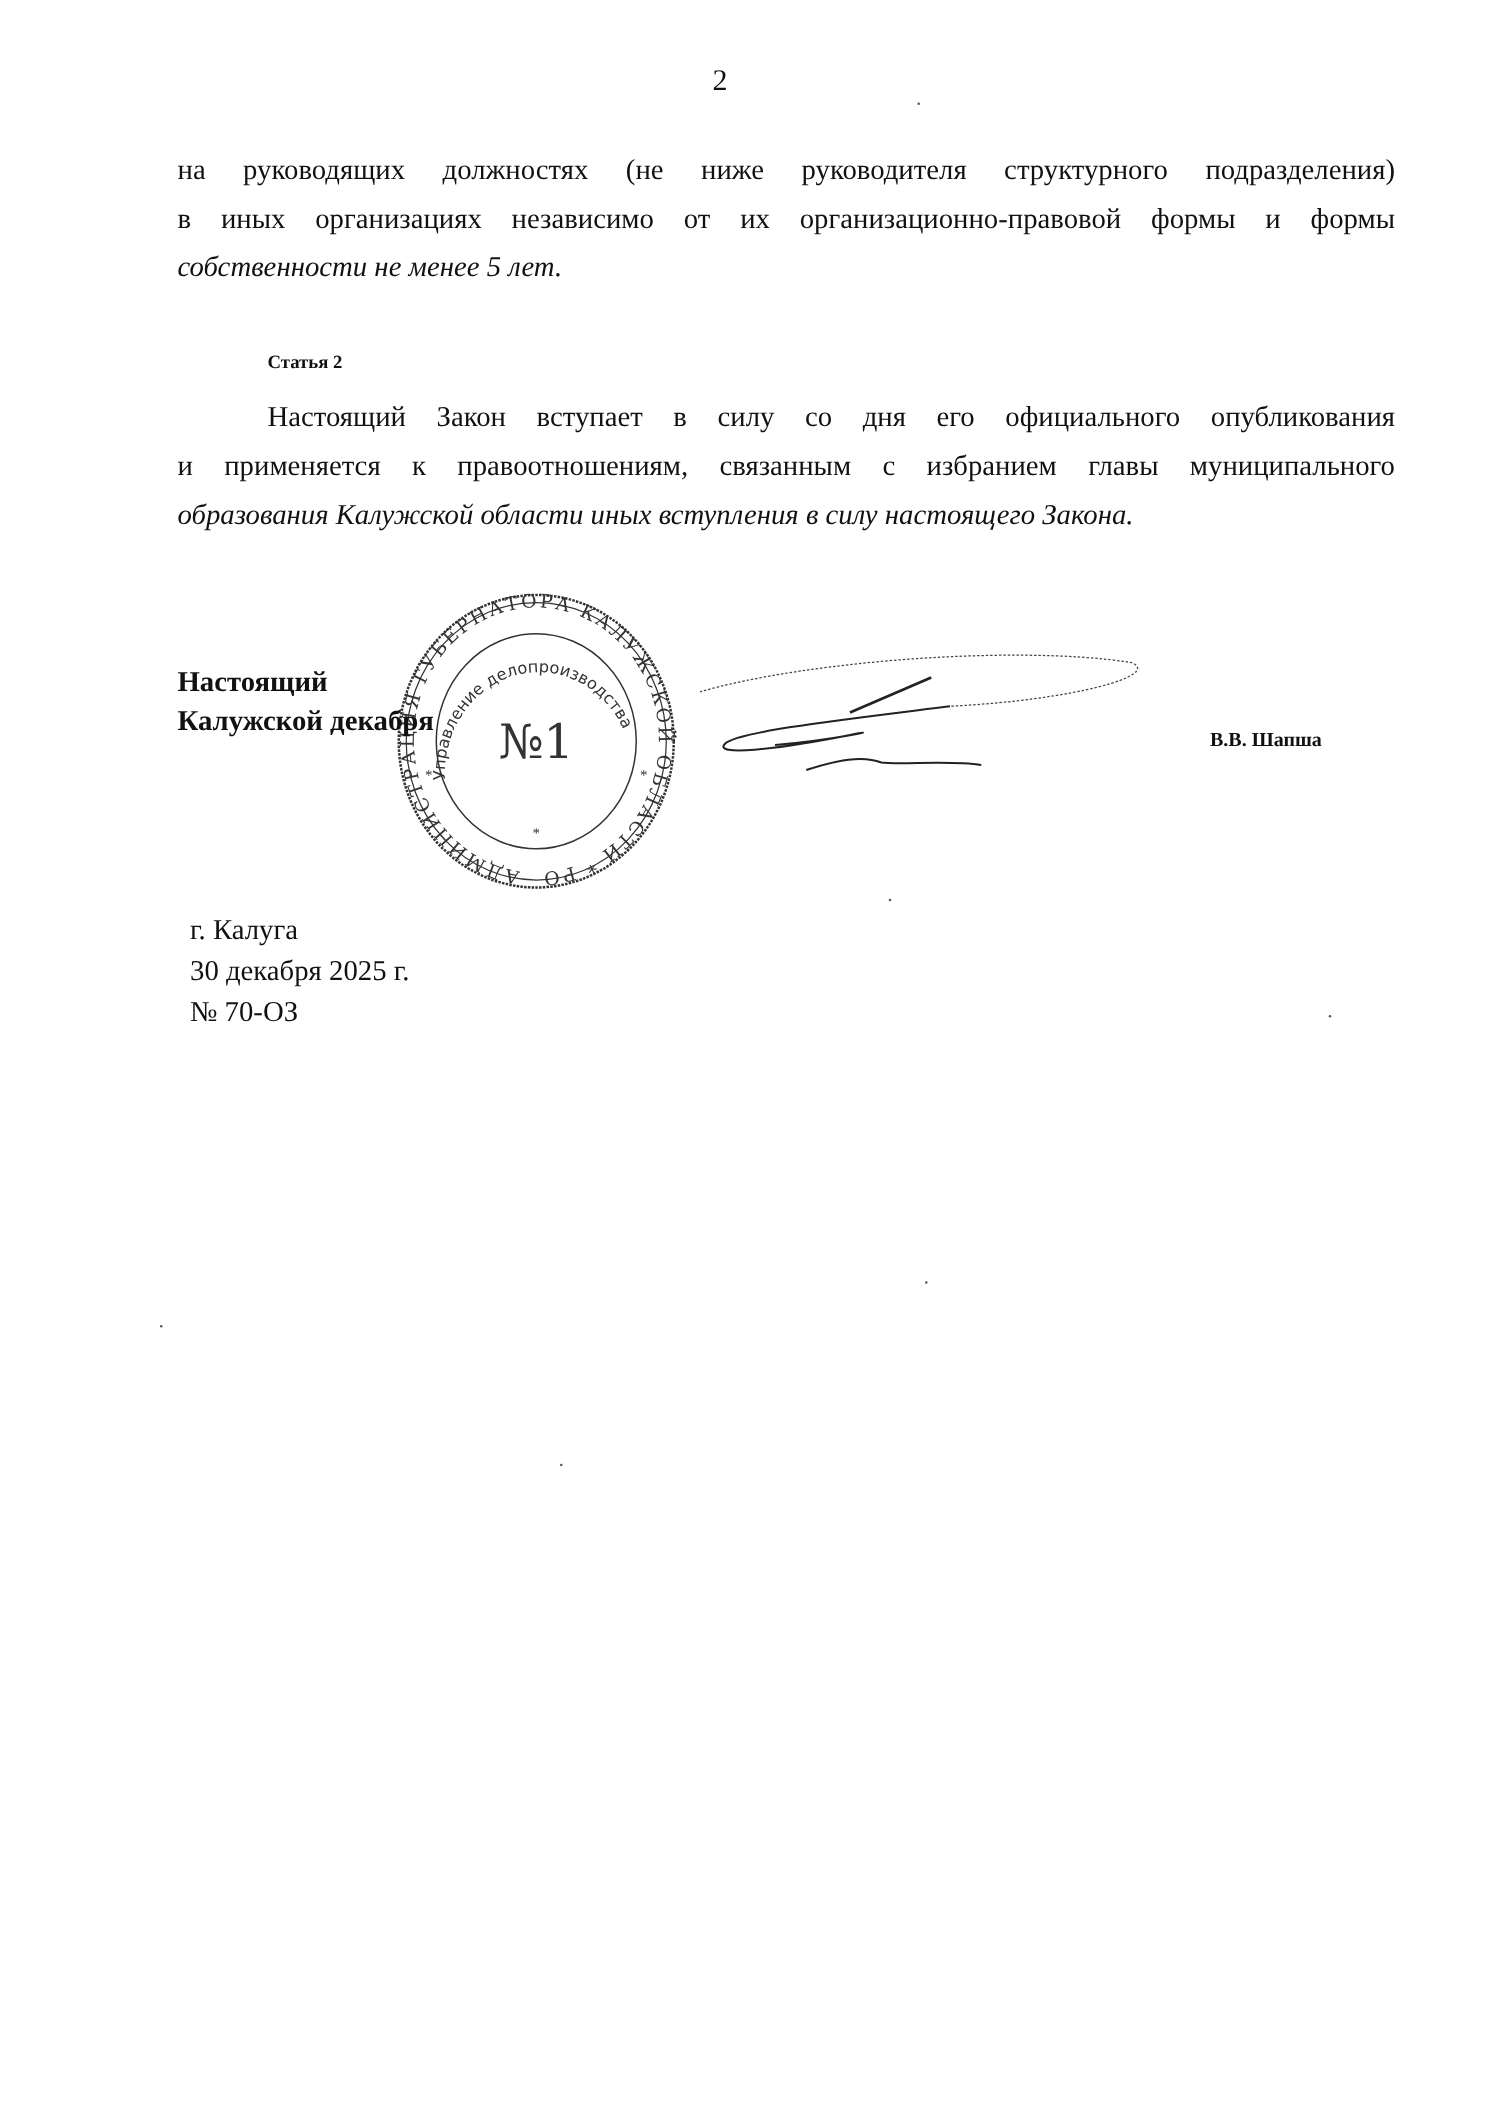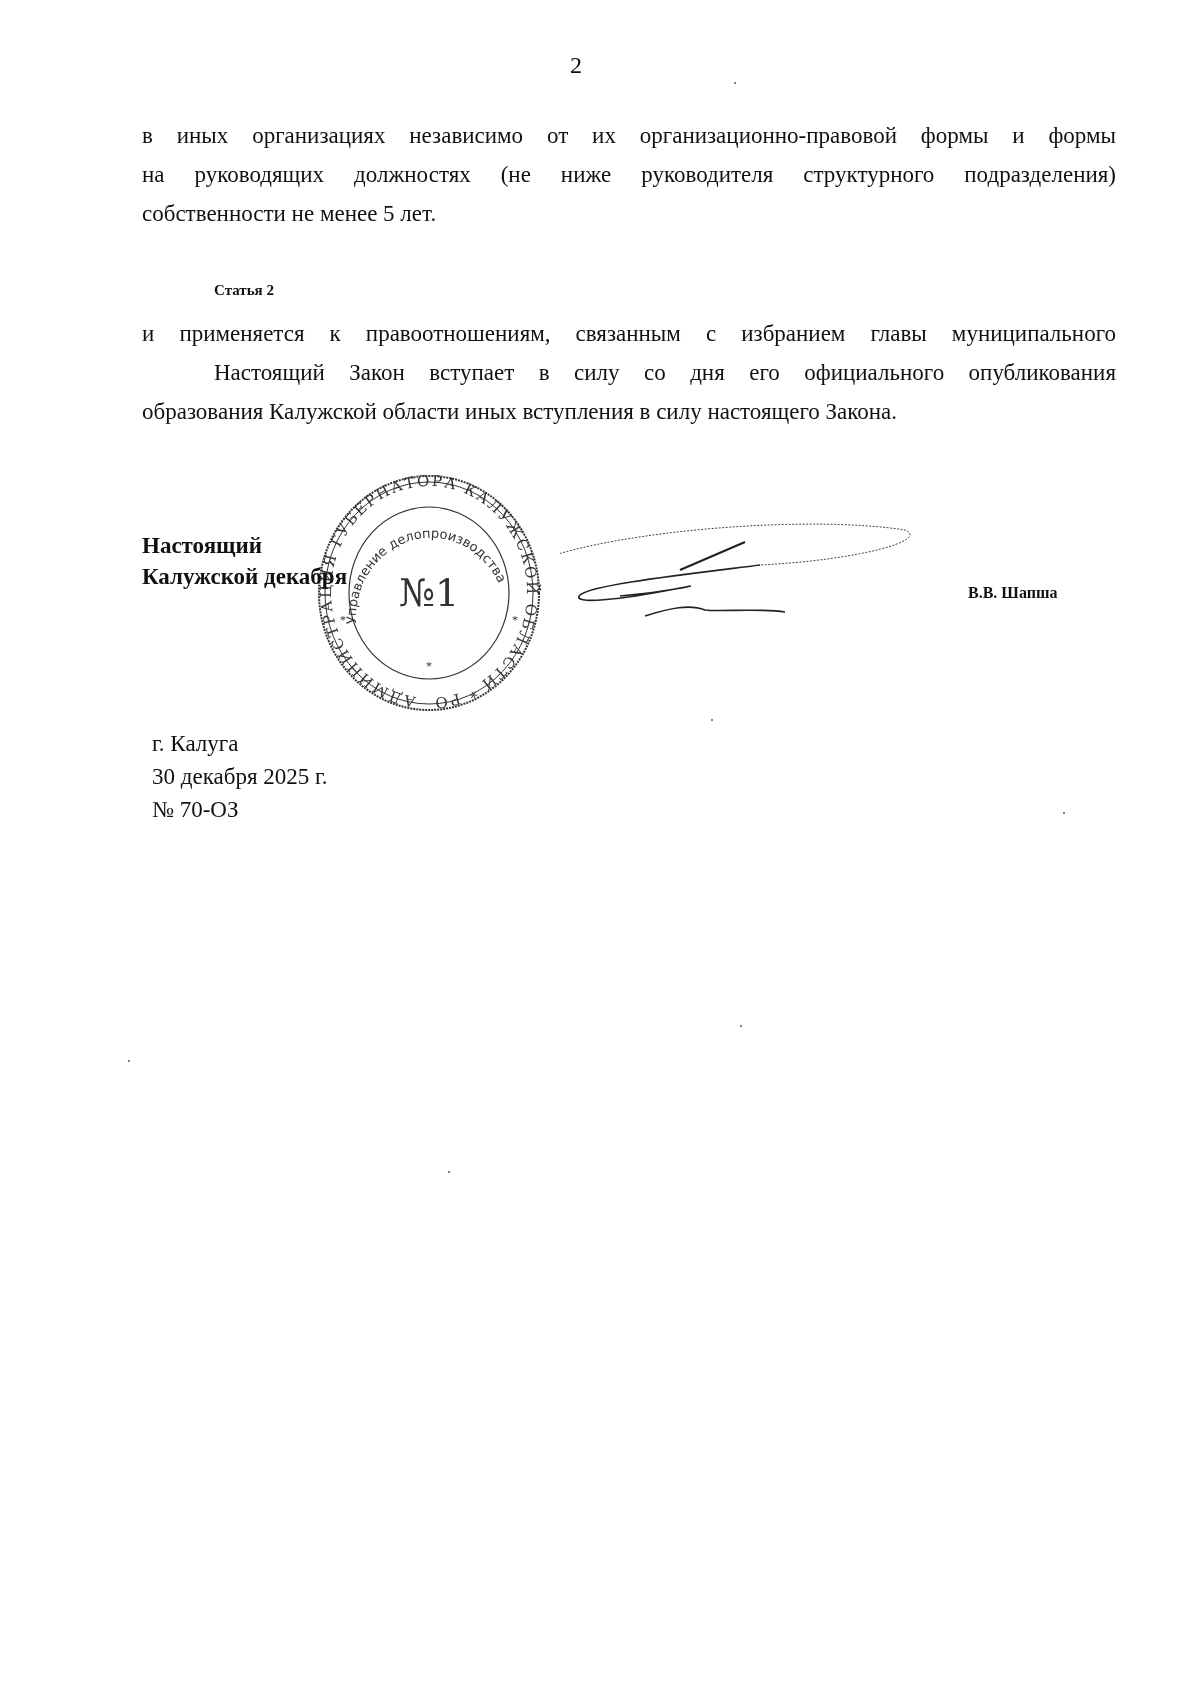--- a/index.html
+++ b/index.html
@@ -1,50 +1,50 @@
 <!DOCTYPE html>
 <html><head>
   <meta charset="utf-8">
   <style>
     html, body { margin: 0; padding: 0; background: #ffffff; }
     body { width: 1200px; height: 1697px; position: relative; overflow: hidden;
       font-family: "Liberation Serif", "DejaVu Serif", serif; color: #111; }
     .page-number { position: absolute; top: 52px; left: 0; width: 1152px; text-align: center; font-size: 24px; }
     .para { position: absolute; left: 142px; width: 974px; font-size: 23px; line-height: 39px; text-align: justify; }
     .para .line { display: block; text-align: justify; text-align-last: justify; white-space: nowrap; }
-    .para .line.last { text-align-last: left; }
+    .para .line.last { text-align-last: left; font-style: italic; }
     #p1 { top: 116px; }
     .article-title { position: absolute; top: 282px; left: 214px; font-weight: bold; font-size: 15px; }
     #p2 { top: 314px; }
     #p2 .line.first { text-indent: 72px; }
     .sig-title { position: absolute; left: 142px; top: 530px; font-weight: bold; font-size: 23px; line-height: 31px; }
     .sig-name { position: absolute; left: 968px; top: 557px; font-weight: bold; font-size: 16px; margin-top: 27px; }
     .place { position: absolute; left: 152px; top: 694px; font-size: 23px; line-height: 33px; margin-top: 33px; }
     .stamp { position: absolute; left: 316px; top: 474px; width: 226px; height: 238px; }
     .signature { position: absolute; left: 560px; top: 520px; width: 360px; height: 110px; }
     .speck { position: absolute; width: 2px; height: 2px; background: #555; border-radius: 1px; }
   </style>
 </head>
 <body>
 
 <div>
 
   <div class="page-number">2</div>
 
   <div class="para" id="p1">
+    <span class="line">на руководящих должностях (не ниже руководителя структурного подразделения)</span>
     <span class="line">в иных организациях независимо от их организационно-правовой формы и формы</span>
-    <span class="line">на руководящих должностях (не ниже руководителя структурного подразделения)</span>
     <span class="line last">собственности не менее 5 лет.</span>
   </div>
 
   <div class="article-title">Статья 2</div>
 
   <div class="para" id="p2">
+    <span class="line first">Настоящий Закон вступает в силу со дня его официального опубликования</span>
     <span class="line">и применяется к правоотношениям, связанным с избранием главы муниципального</span>
-    <span class="line first">Настоящий Закон вступает в силу со дня его официального опубликования</span>
     <span class="line last">образования Калужской области иных вступления в силу настоящего Закона.</span>
   </div>
 
   <svg class="stamp" viewBox="0 0 226 238">
     <defs>
       <path id="outerArc" d="M 113 224 A 98 106 0 1 1 113.1 224"></path>
       <path id="innerArc" d="M 40 150 A 74 80 0 1 1 190 140"></path>
     </defs>
     <ellipse cx="113" cy="119" rx="110" ry="117" fill="none" stroke="#333" stroke-width="2" stroke-dasharray="2 1"></ellipse>
     <ellipse cx="113" cy="119" rx="104" ry="111" fill="none" stroke="#333" stroke-width="1"></ellipse>

